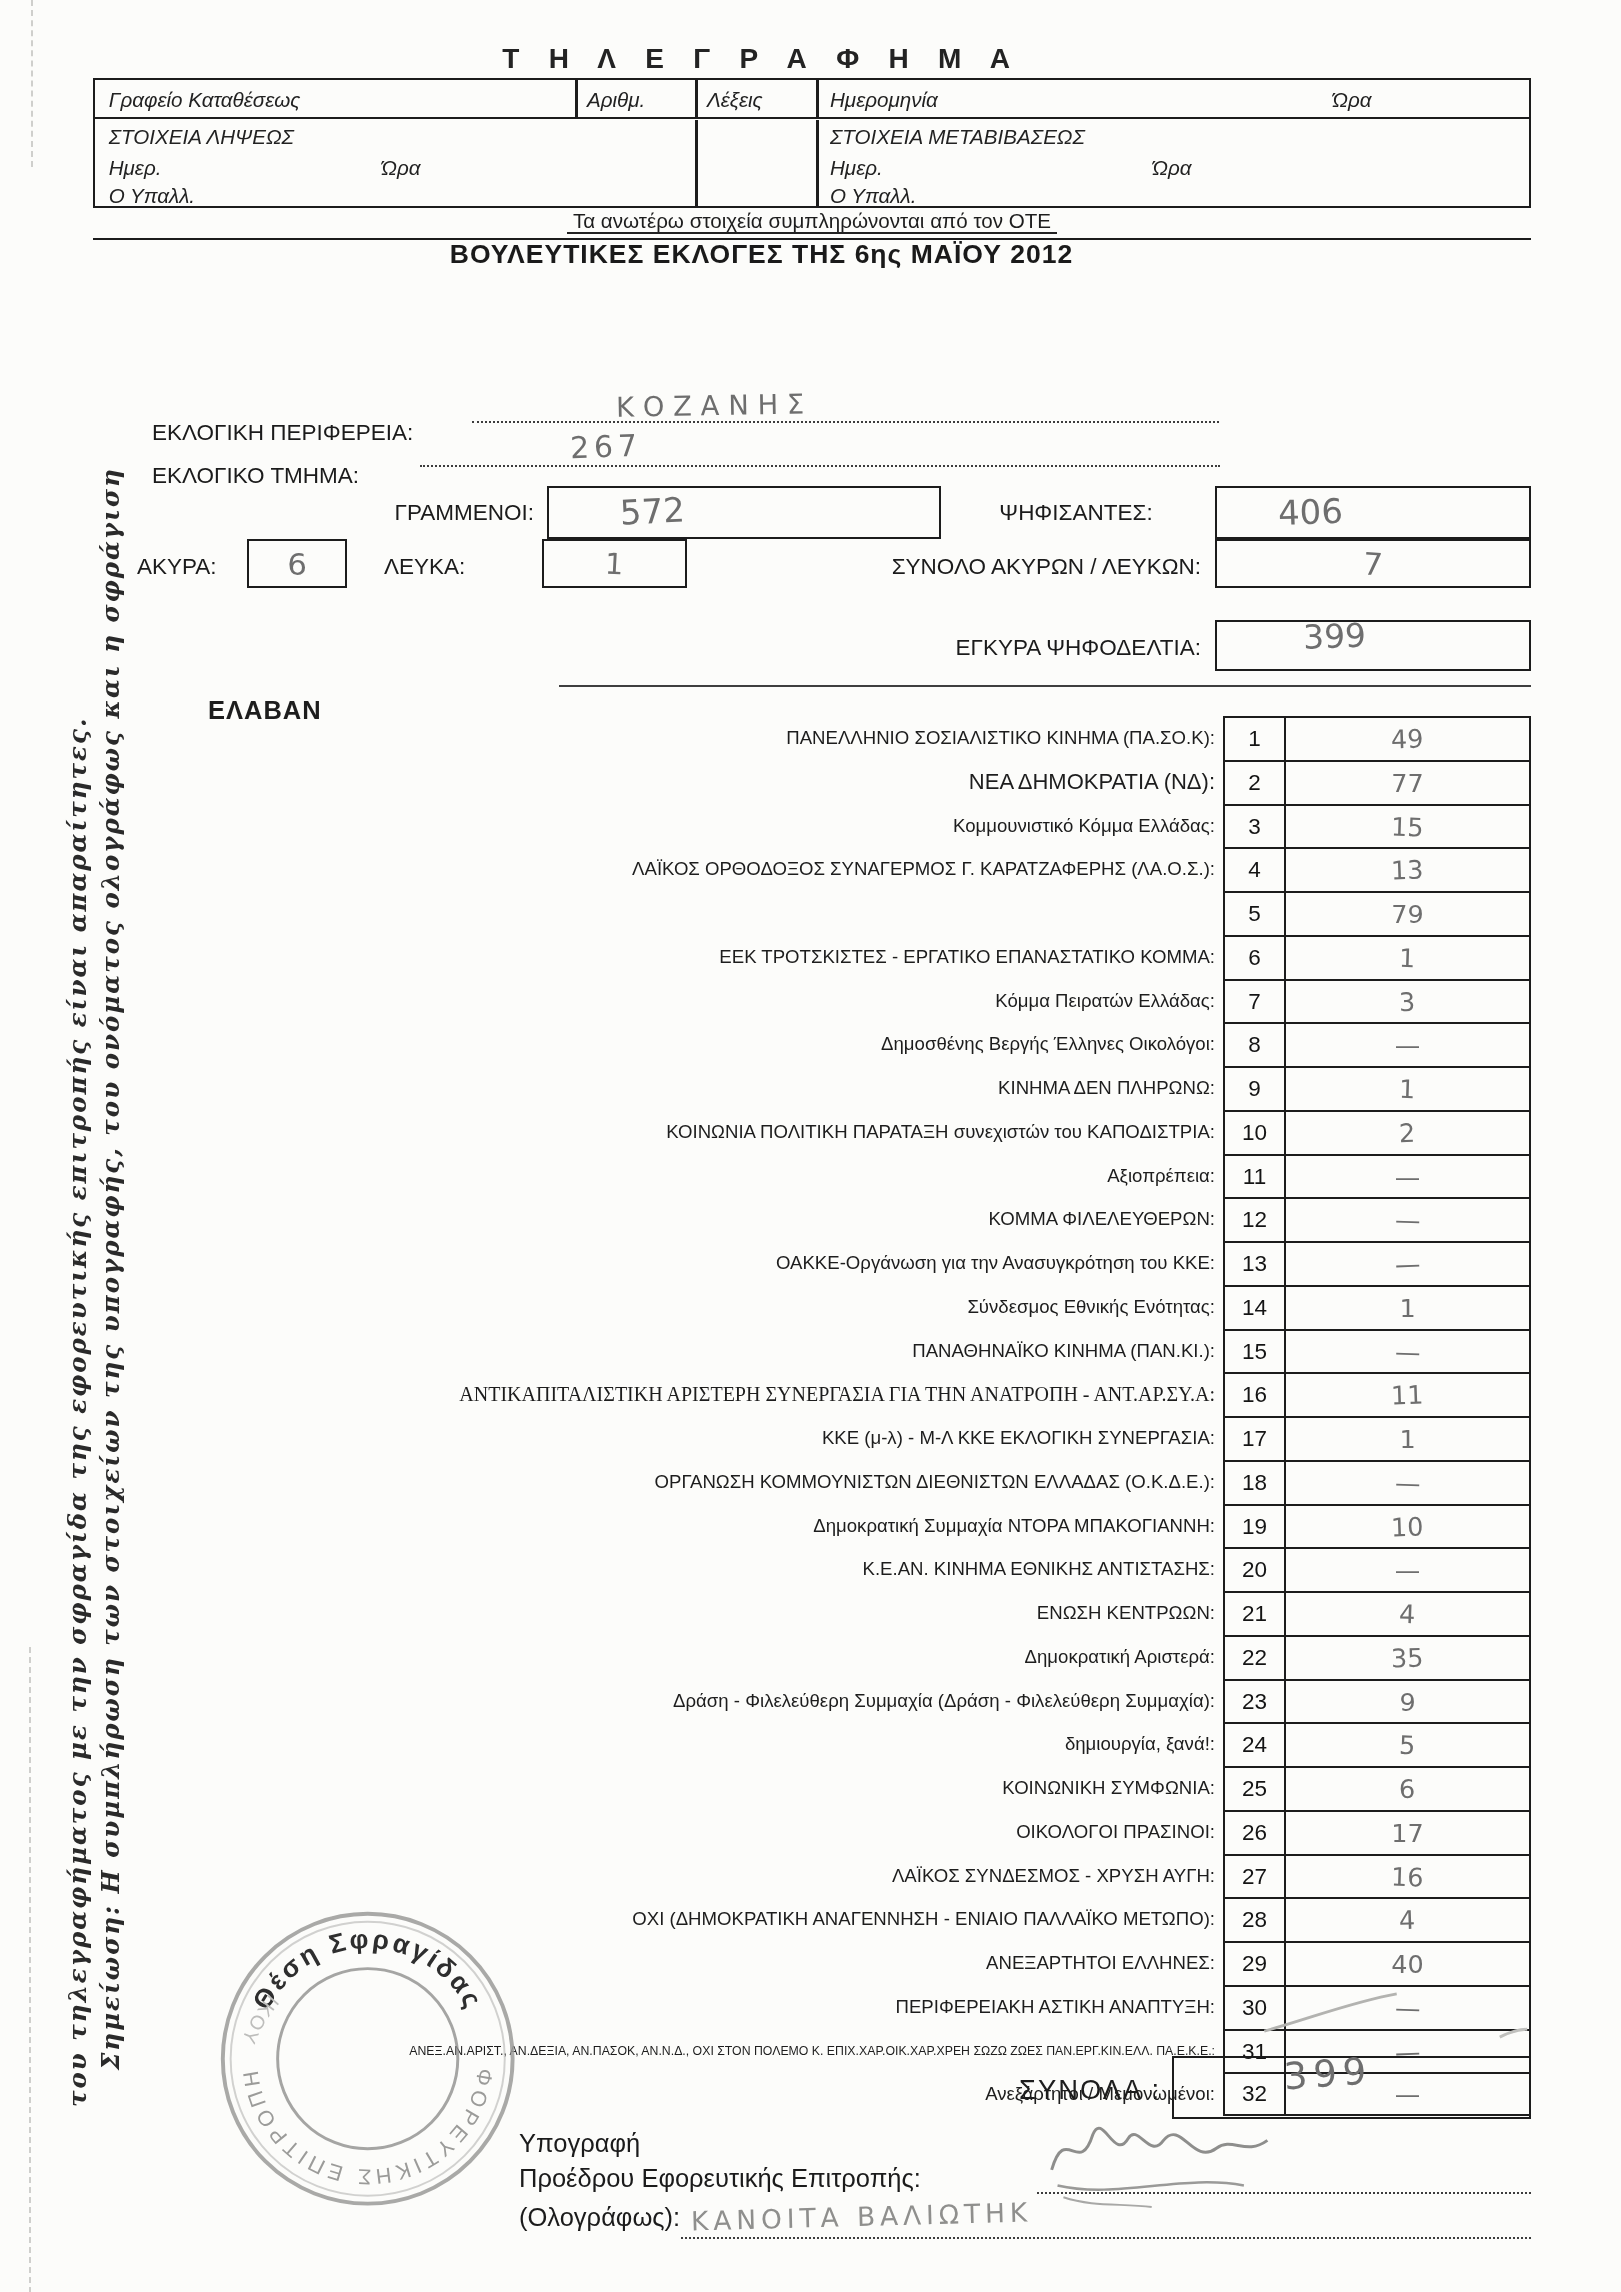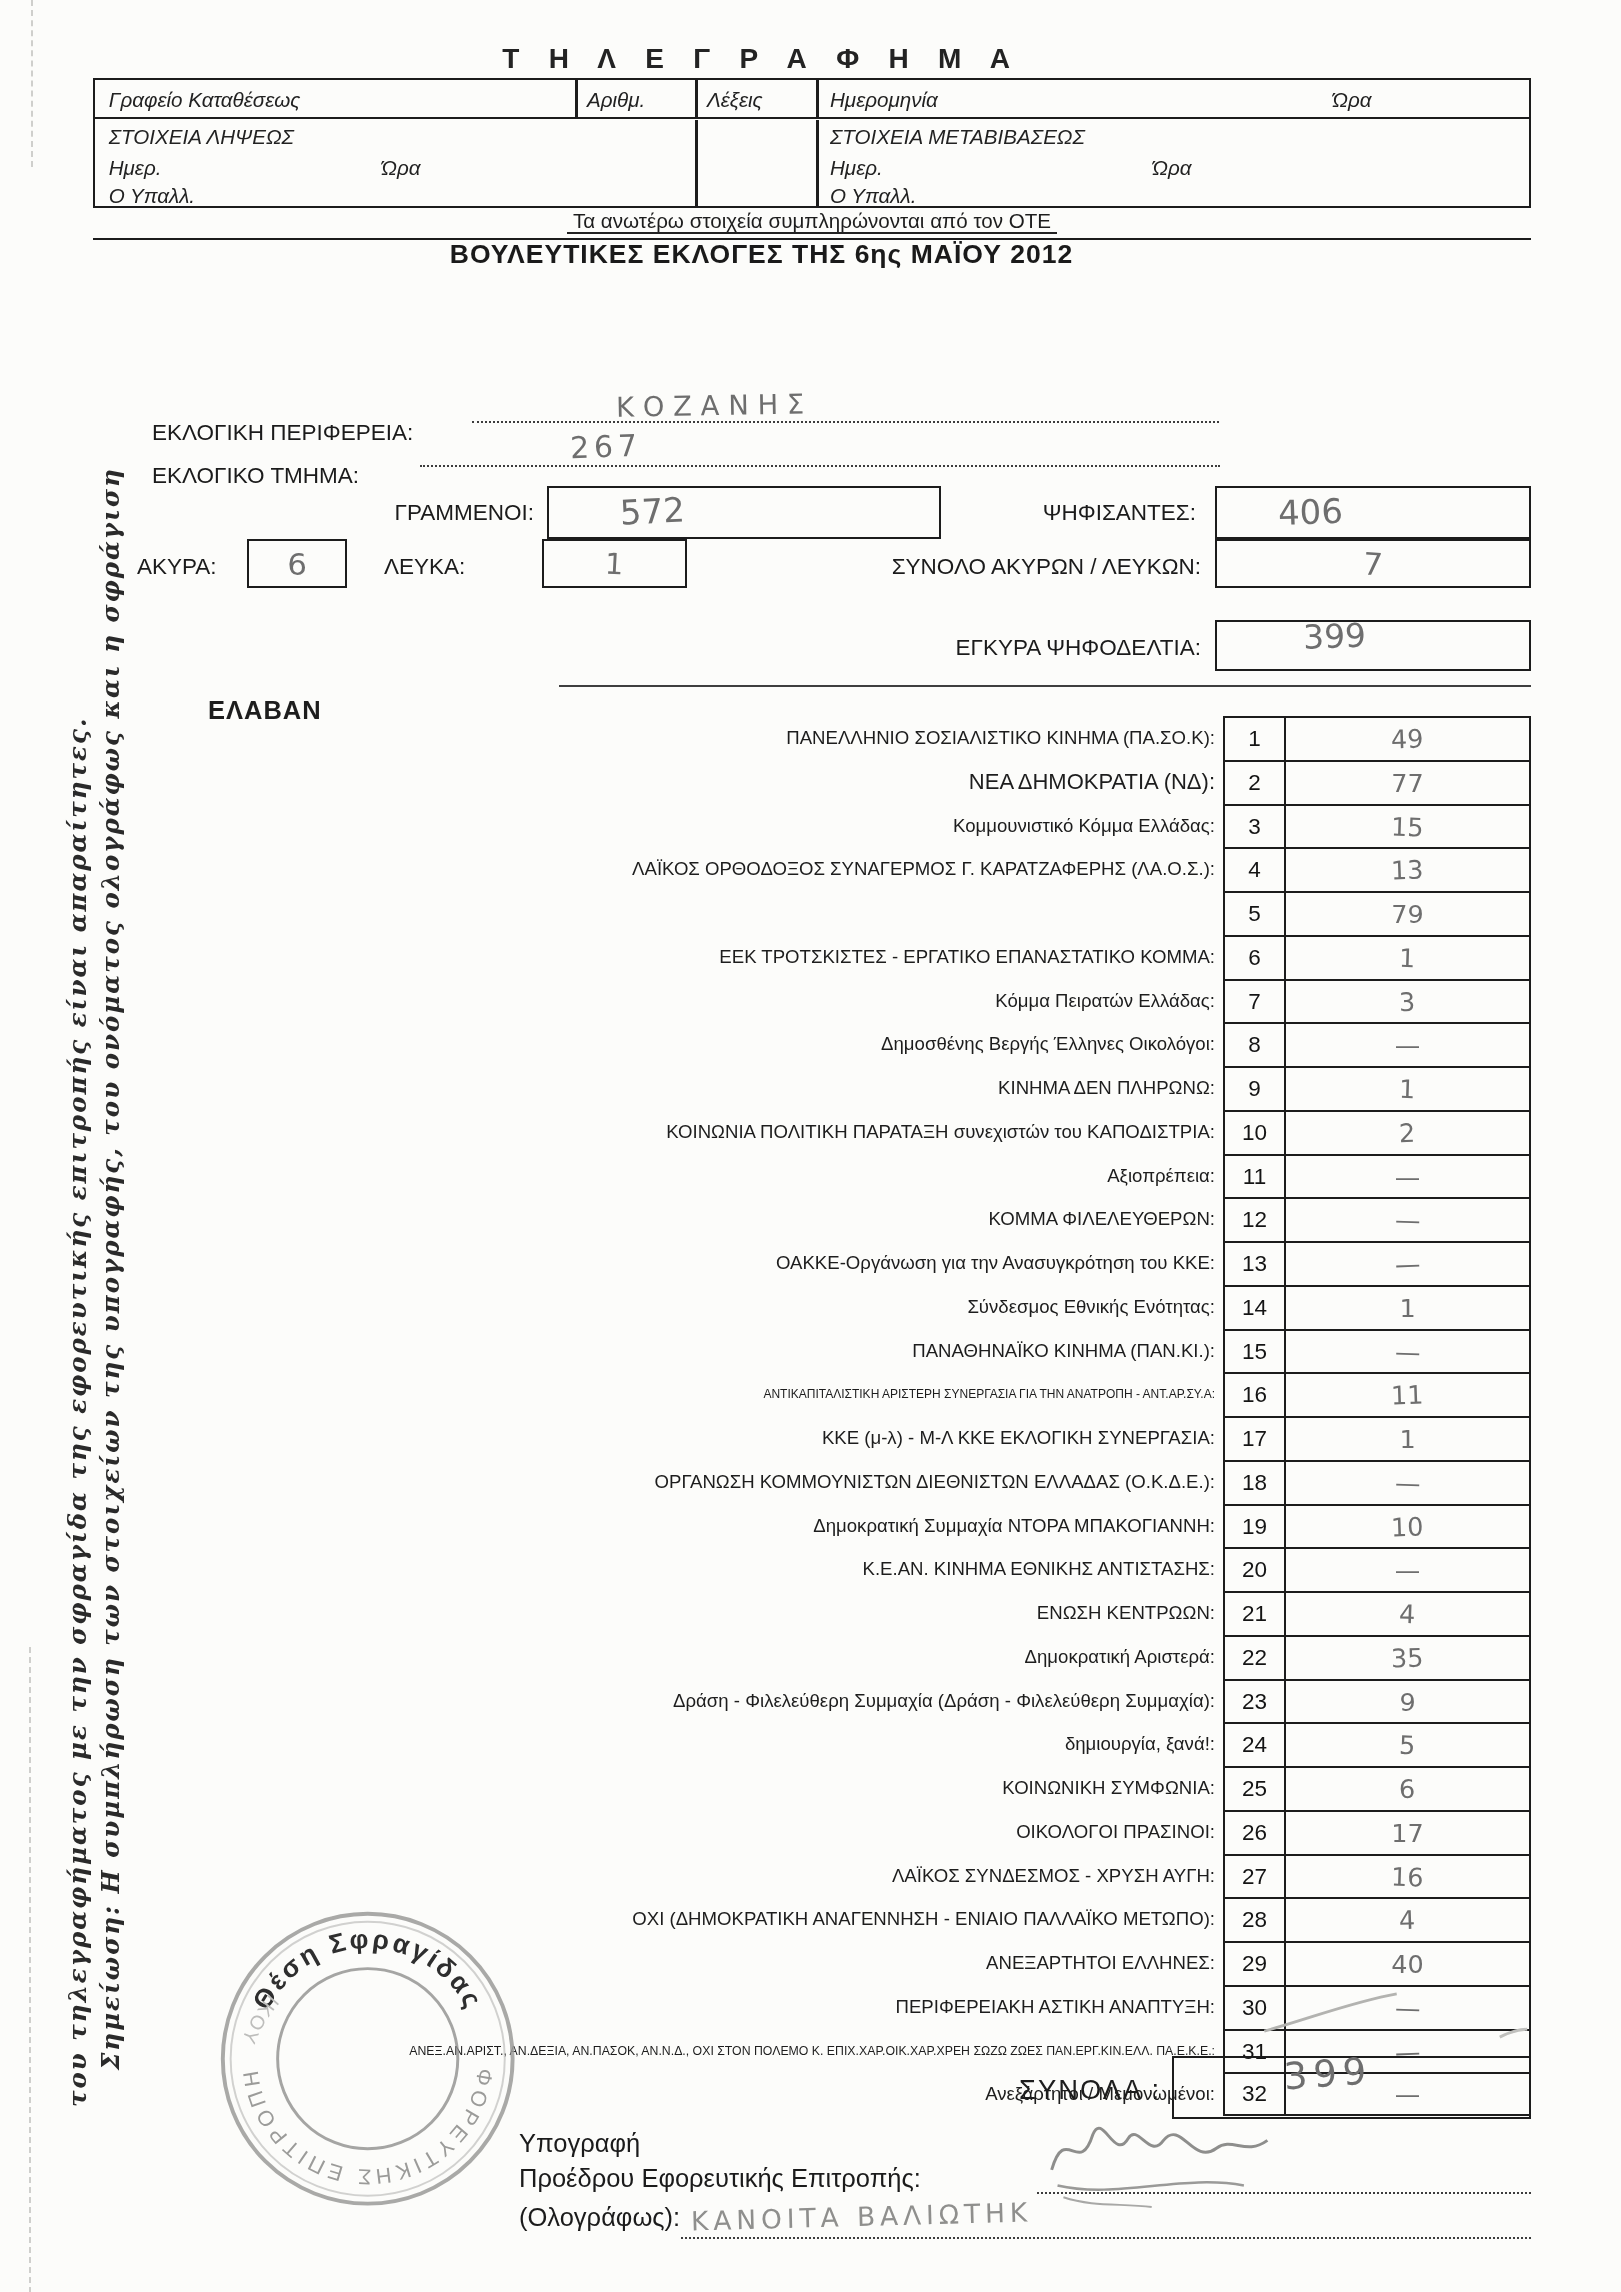--- a/index.html
+++ b/index.html
@@ -98,21 +98,21 @@
   <span class="hw abs" style="left:616px;top:390px;font-size:27.4px;letter-spacing:8.8px;transform:rotate(-1deg);">ΚΟΖΑΝΗΣ</span>
 
   <span class="flabel" style="left:152px;top:463px;">ΕΚΛΟΓΙΚΟ ΤΜΗΜΑ:</span>
   <div class="dots" style="left:420px;top:465px;width:800px;"></div>
   <span class="hw abs" style="left:570px;top:429px;font-size:30px;letter-spacing:4.9px;transform:rotate(-2deg);">267</span>
 
   <span class="flabel r" style="left:323px;top:500px;width:211px;">ΓΡΑΜΜΕΝΟΙ:</span>
   <div class="fbox" style="left:547px;top:486px;width:394px;height:53px;">
     <span class="hw" style="font-size:34px;padding-left:71px;transform:rotate(-3deg);">572</span>
   </div>
-  <span class="flabel r" style="left:956px;top:500px;width:240px;">ΨΗΦΙΣΑΝΤΕΣ:</span>
+  <span class="flabel r" style="left:956px;top:500px;width:240px;text-align:center;">ΨΗΦΙΣΑΝΤΕΣ:</span>
   <div class="fbox" style="left:1215px;top:486px;width:316px;height:53px;">
     <span class="hw" style="font-size:34px;padding-left:61px;transform:rotate(-2deg);">406</span>
   </div>
 
   <span class="flabel" style="left:137px;top:554px;">ΑΚΥΡΑ:</span>
   <div class="fbox" style="left:247px;top:539px;width:100px;height:49px;justify-content:center;">
     <span class="hw" style="font-size:31px;">6</span>
   </div>
   <span class="flabel" style="left:384px;top:554px;">ΛΕΥΚΑ:</span>
   <div class="fbox" style="left:542px;top:539px;width:145px;height:49px;justify-content:center;">
@@ -229,21 +229,21 @@
         </span>
       </div>
       <div class="party-row" style="top: 613px;">
         <span class="p-label" style="font-size: 18.6px;">ΠΑΝΑΘΗΝΑΪΚΟ ΚΙΝΗΜΑ (ΠΑΝ.ΚΙ.):</span>
         <span class="p-num">15</span>
         <span class="p-val">
           <span class="hw" style="transform: rotate(2deg);">—</span>
         </span>
       </div>
       <div class="party-row" style="top: 656px;">
-        <span class="p-label" style="font-size: 12px;">ΑΝΤΙΚΑΠΙΤΑΛΙΣΤΙΚΗ ΑΡΙΣΤΕΡΗ ΣΥΝΕΡΓΑΣΙΑ ΓΙΑ ΤΗΝ ΑΝΑΤΡΟΠΗ - ΑΝΤ.ΑΡ.ΣΥ.Α:</span>
+        <span class="p-label" style="font-size: 20px; font-family: Liberation Serif, serif;">ΑΝΤΙΚΑΠΙΤΑΛΙΣΤΙΚΗ ΑΡΙΣΤΕΡΗ ΣΥΝΕΡΓΑΣΙΑ ΓΙΑ ΤΗΝ ΑΝΑΤΡΟΠΗ - ΑΝΤ.ΑΡ.ΣΥ.Α:</span>
         <span class="p-num">16</span>
         <span class="p-val">
           <span class="hw" style="transform: rotate(-2deg);">11</span>
         </span>
       </div>
       <div class="party-row" style="top: 700px;">
         <span class="p-label" style="font-size: 18.6px;">ΚΚΕ (μ-λ) - Μ-Λ ΚΚΕ ΕΚΛΟΓΙΚΗ ΣΥΝΕΡΓΑΣΙΑ:</span>
         <span class="p-num">17</span>
         <span class="p-val">
           <span class="hw" style="transform: rotate(0deg);">1</span>

